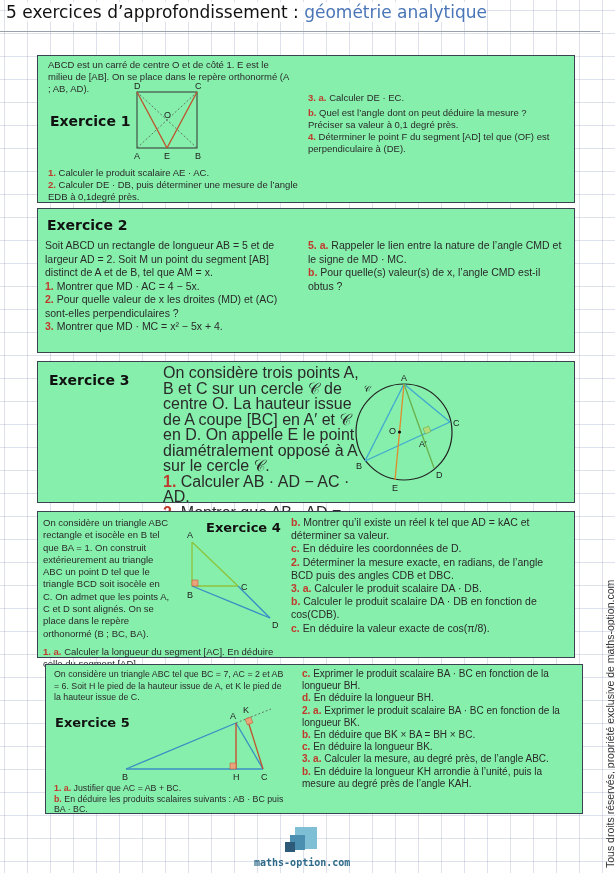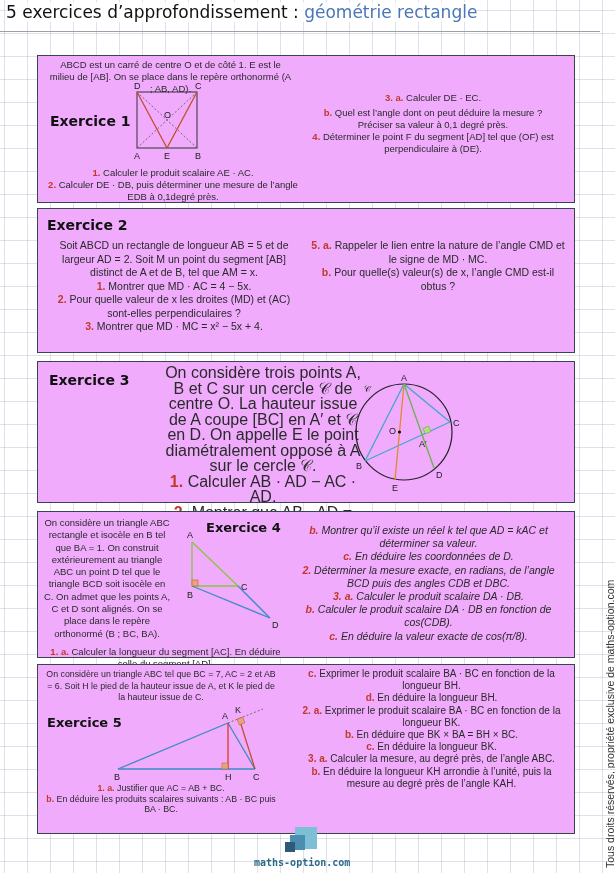--- a/index.html
+++ b/index.html
@@ -21,21 +21,21 @@
     font-size: 17px; color: #111; white-space: nowrap;
     background: rgba(255,255,255,0.85);
   }
   .title .accent { color: #4a76b8; }
   .title-rule {
     position: absolute; left: 0; top: 31px; width: 600px; height: 1px;
     background: #9aa0aa;
   }
   .box {
     position: absolute; left: 37px; width: 538px;
-    background: #f0abfc; border: 1.5px solid #3a4450; text-align: center;
+    background: #86efac; border: 1.5px solid #3a4450;
   }
   .box .ex-title {
     position: absolute; font-family: "DejaVu Sans", sans-serif;
     font-weight: bold; font-size: 14px; color: #111; white-space: nowrap;
   }
   .txt {
     position: absolute; font-size: 10.5px; line-height: 13.5px; color: #2a2a2a;
   }
   .txt.big { font-size: 16px; line-height: 15.5px; }
   .txt p { margin: 0; }
@@ -50,21 +50,21 @@
   .logo-text {
     position: absolute; left: 254px; top: 857px;
     font-family: "DejaVu Sans Mono", monospace; font-size: 10px;
     font-weight: bold; color: #2d6a8a; white-space: nowrap;
   }
 </style>
 </head>
 <body>
 
 <div class="title">
-  <span>5 exercices d’approfondissement : </span><span class="accent">géométrie rectangle</span>
+  <span>5 exercices d’approfondissement : </span><span class="accent">géométrie analytique</span>
 </div>
 <div class="title-rule"></div>
 
 <div class="box" style="top:55px;height:148px;">
   <div class="txt" style="left:10px;top:3px;width:245px;font-size:9.5px;line-height:12px;">ABCD est un carré de centre O et de côté 1. E est le milieu de [AB]. On se place dans le repère orthonormé (A ; AB, AD).</div>
   <div class="ex-title" style="left:12px;top:57px;">Exercice 1</div>
   <svg style="left:97px;top:28px;" width="80" height="80">
     <rect x="2" y="8" width="60" height="56" fill="none" stroke="#333" stroke-width="1"></rect>
     <line x1="2" y1="64" x2="62" y2="8" stroke="#555" stroke-width="0.8" stroke-dasharray="2,2"></line>
     <line x1="2" y1="8" x2="62" y2="64" stroke="#555" stroke-width="0.8" stroke-dasharray="2,2"></line>
@@ -140,31 +140,31 @@
     <line x1="14" y1="56" x2="92" y2="88" stroke="#3a8cc4" stroke-width="1.3"></line>
     <rect x="14" y="50" width="6" height="6" fill="#e8a47a" stroke="#c0502a" stroke-width="0.5"></rect>
     <text x="9" y="8">A</text>
     <text x="9" y="68">B</text>
     <text x="63" y="60">C</text>
     <text x="94" y="98">D</text>
   </svg>
   <div class="txt" style="left:5px;top:134px;width:245px;font-size:9.5px;line-height:12px;">
     <p><span class="num">1. a.</span> <span>Calculer la longueur du segment [AC]. En déduire celle du segment [AD].</span></p>
   </div>
-  <div class="txt" style="left:253px;top:12px;width:275px;font-size:10.5px;line-height:13.2px;font-style:italic;">
+  <div class="txt" style="left:253px;top:4px;width:275px;font-size:10.5px;line-height:13.2px;">
     <p><span class="num">b.</span> <span>Montrer qu’il existe un réel k tel que AD = kAC et déterminer sa valeur.</span></p>
     <p><span class="num">c.</span> <span>En déduire les coordonnées de D.</span></p>
     <p><span class="num">2.</span> <span>Déterminer la mesure exacte, en radians, de l’angle BCD puis des angles CDB et DBC.</span></p>
     <p><span class="num">3. a.</span> <span>Calculer le produit scalaire DA · DB.</span></p>
     <p><span class="num">b.</span> <span>Calculer le produit scalaire DA · DB en fonction de cos(CDB).</span></p>
     <p><span class="num">c.</span> <span>En déduire la valeur exacte de cos(π/8).</span></p>
   </div>
 </div>
 
-<div class="box" style="top:664px;height:170px;">
+<div class="box" style="top:664px;height:150px;margin-left:8px;">
   <div class="txt" style="left:8px;top:4px;width:230px;font-size:8.8px;line-height:11.5px;">On considère un triangle ABC tel que BC = 7, AC = 2 et AB = 6. Soit H le pied de la hauteur issue de A, et K le pied de la hauteur issue de C.</div>
   <div class="ex-title" style="left:9px;top:50px;font-size:13px;">Exercice 5</div>
   <svg style="left:70px;top:40px;" width="150" height="70">
     <line x1="10" y1="64" x2="120" y2="18" stroke="#3a8cc4" stroke-width="1.3"></line>
     <line x1="10" y1="64" x2="147" y2="64" stroke="#3a8cc4" stroke-width="1.3"></line>
     <line x1="120" y1="18" x2="147" y2="64" stroke="#3a8cc4" stroke-width="1.3"></line>
     <line x1="120" y1="18" x2="120" y2="64" stroke="#d0402a" stroke-width="1.3"></line>
     <line x1="147" y1="64" x2="131" y2="13" stroke="#c0502a" stroke-width="1.3"></line>
     <line x1="120" y1="18" x2="155" y2="4" stroke="#555" stroke-width="0.8" stroke-dasharray="2,2"></line>
     <rect x="114" y="58" width="6" height="6" fill="#e8a47a" stroke="#c0502a" stroke-width="0.5"></rect>

